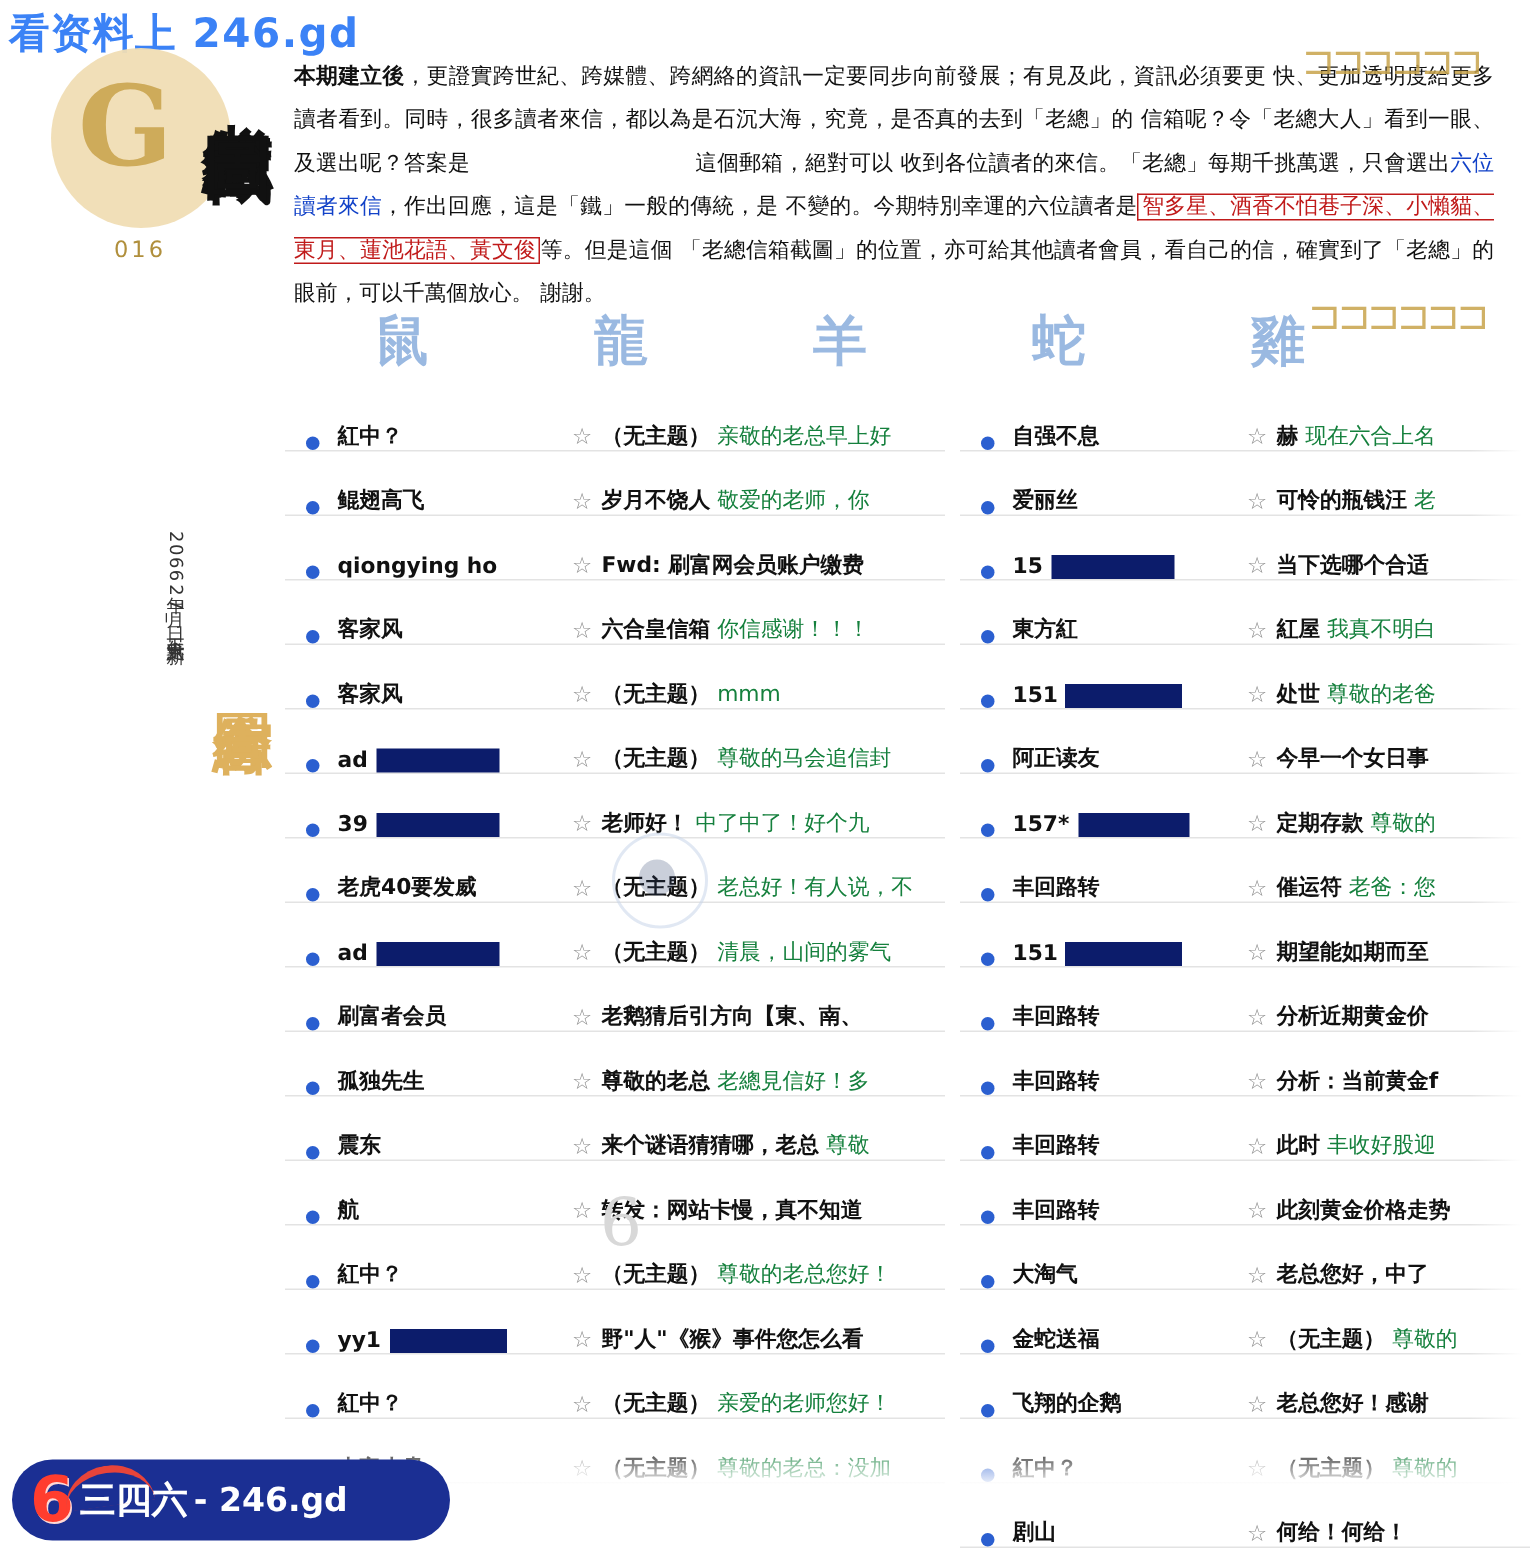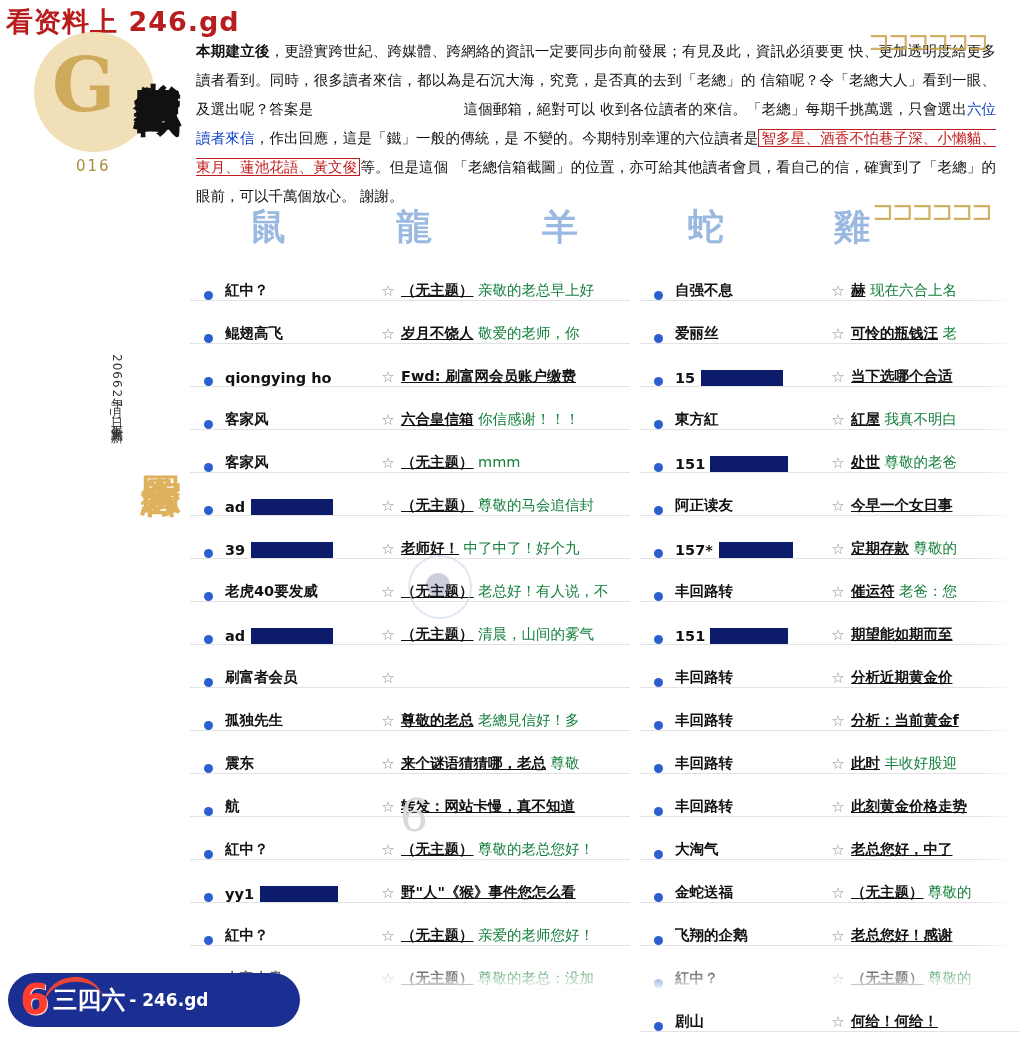--- a/index.html
+++ b/index.html
@@ -5,21 +5,21 @@
   html,body{margin:0;padding:0;}
   body{
     width:1024px;height:1043px;position:relative;overflow:hidden;
     background:#ffffff;
     font-family:"DejaVu Sans","Liberation Sans",sans-serif;
   }
 
   
   .top-watermark{
     position:absolute;left:6px;top:4px;
-    font-size:27px;font-weight:bold;color:#b91c1c;
+    font-size:27px;font-weight:bold;color:#3b82f6;
     letter-spacing:1px;
     font-family:"DejaVu Sans","Liberation Sans",sans-serif;
   }
 
   
   .badge{
     position:absolute;left:8px;bottom:16px;
     width:292px;height:54px;border-radius:27px;
     background:#1b2f93;
     display:flex;align-items:center;
@@ -31,21 +31,21 @@
   }
   .badge-swoosh{
     position:absolute;left:34px;top:4px;width:60px;height:22px;
     border-top:5px solid #e8443a;border-radius:50%/100% 100% 0 0;
     transform:rotate(-8deg);
   }
   .badge-cn{
     color:#ffffff;font-size:24px;font-weight:bold;margin-left:4px;
   }
   .badge-dom{
-    color:#ffffff;font-size:17px;font-weight:bold;margin-left:4px;
+    color:#ffffff;font-size:22px;font-weight:bold;margin-left:4px;
   }
 
   
   .ornament{
     position:absolute;left:24px;top:24px;width:160px;height:560px;
   }
   .orn-circle{
     position:absolute;left:10px;top:8px;width:120px;height:120px;
     border-radius:50%;
     background:#f0ddb4;
@@ -140,21 +140,21 @@
     border-radius:1px;
   }
   .star{
     flex:0 0 auto;width:26px;color:#8e8e8e;font-size:15px;text-align:center;
   }
   .subject{
     flex:1 1 auto;white-space:nowrap;overflow:hidden;
     color:#111;font-size:14.5px;
   }
   .subject .dim{color:#15803d;font-weight:normal;}
-  .subject .sb{font-weight:bold;text-decoration:underline;}
+  .subject .sb{font-weight:bold;}
 
   
   .fade-right{
     position:absolute;left:980px;top:258px;width:44px;height:740px;
     background:linear-gradient(to right,rgba(255,255,255,0),#ffffff 78%);
     pointer-events:none;
   }
   .fade-bottom{
     position:absolute;left:190px;top:960px;width:834px;height:40px;
     background:linear-gradient(to bottom,rgba(255,255,255,0),#ffffff 80%);
@@ -260,20 +260,21 @@
     <div class="mail-row">
       <span class="dot"></span>
       <span class="sender">ad<span class="redact" style="left: 26px; width: 82px;"></span></span>
       <span class="star">☆</span>
       <span class="subject"><span class="sb">（无主题）</span><span class="dim"> 清晨，山间的雾气</span></span>
     </div>
     <div class="mail-row">
       <span class="dot"></span>
       <span class="sender">刷富者会员</span>
       <span class="star">☆</span>
+      <span class="subject"><span class="sb">老鹅猜后引方向【東、南、</span></span>
     </div>
     <div class="mail-row">
       <span class="dot"></span>
       <span class="sender">孤独先生</span>
       <span class="star">☆</span>
       <span class="subject"><span class="sb">尊敬的老总</span><span class="dim"> 老總見信好！多</span></span>
     </div>
     <div class="mail-row">
       <span class="dot"></span>
       <span class="sender">震东</span>

